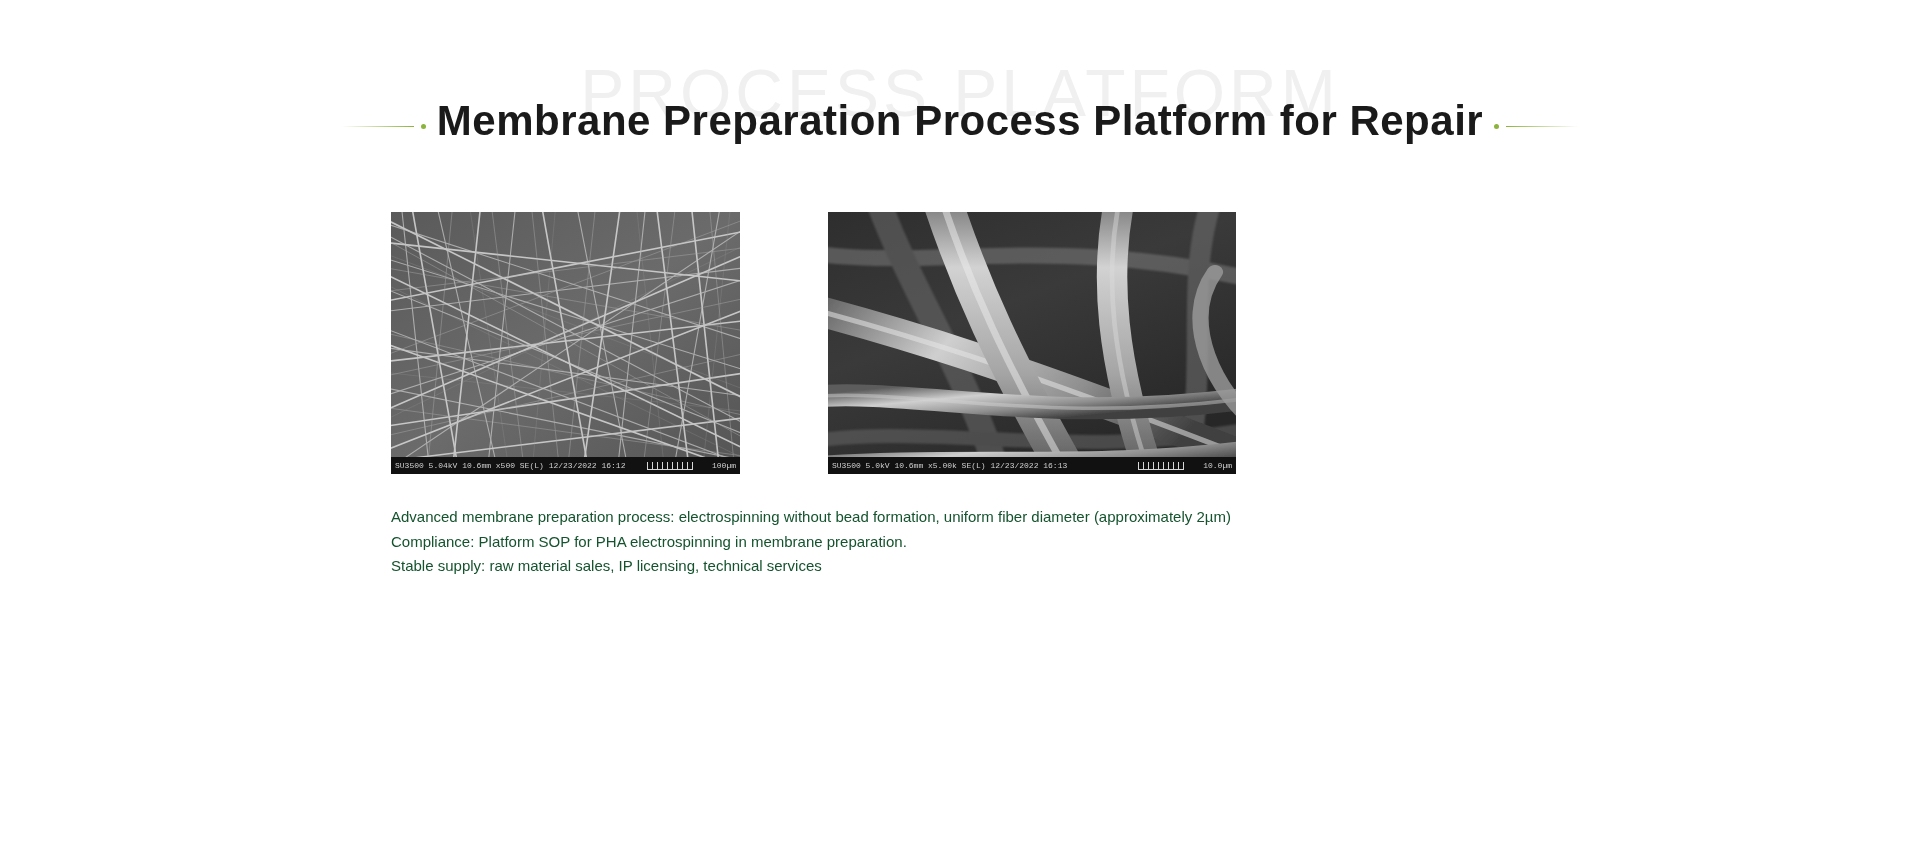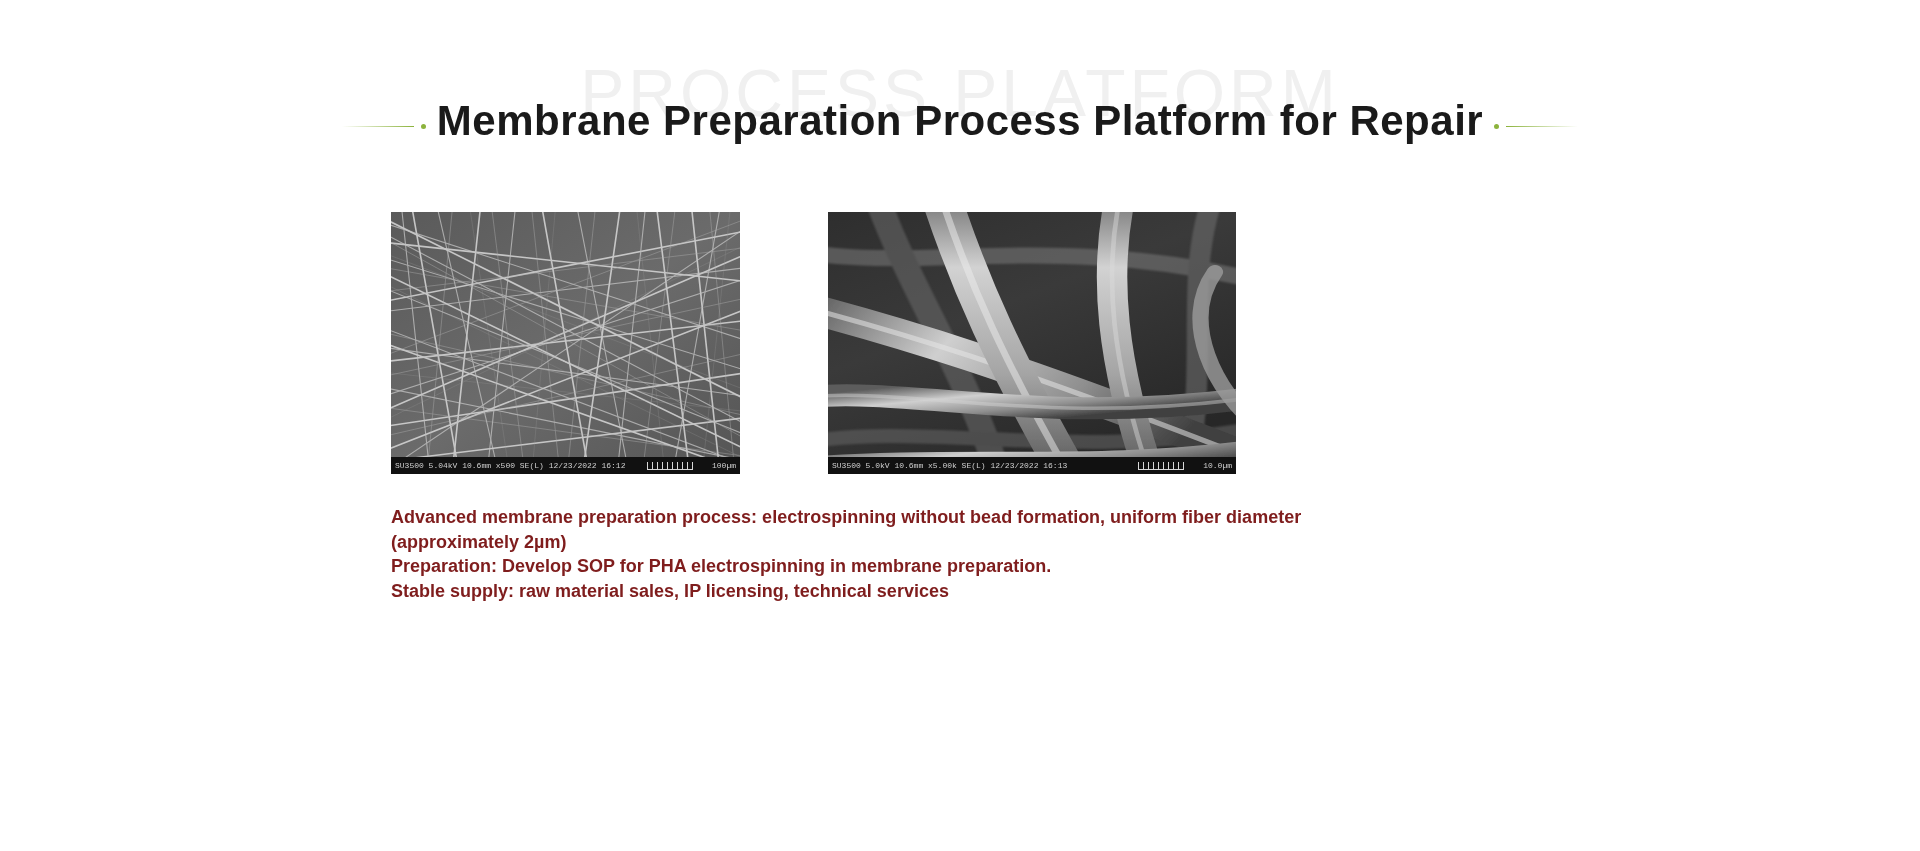--- a/index.html
+++ b/index.html
@@ -134,24 +134,23 @@
     background-image: repeating-linear-gradient(to right, #d9d9d9 0 1px, transparent 1px 5px);
     border-bottom: 1px solid #d9d9d9;
   }
 
   
   .body-text {
     position: absolute;
     left: 391px;
     top: 505px;
     width: 1000px;
-    color: #7f1d1d;
-    font-size: 18px;
+    color: #14532d;
+    font-size: 15px;
     line-height: 24.6px;
-    font-weight: bold;
   }
   .body-text p {
     margin: 0;
   }
 </style>
 </head>
 <body>
 
 <div class="title-zone">
   <div class="ghost-title">PROCESS PLATFORM</div>
@@ -311,15 +310,15 @@
     <span>SU3500 5.0kV 10.6mm x5.00k SE(L) 12/23/2022 16:13</span>
     <span class="scale-wrap">
       <span class="scale-ticks"></span>
       <span>10.0µm</span>
     </span>
   </div>
 </div>
 
 <div class="body-text">
   <p>Advanced membrane preparation process: electrospinning without bead formation, uniform fiber diameter (approximately 2µm)</p>
-  <p>Preparation:  Develop SOP for PHA electrospinning in membrane preparation.</p>
+  <p>Compliance:  Platform SOP for PHA electrospinning in membrane preparation.</p>
   <p>Stable supply: raw material sales, IP licensing, technical services</p>
 </div>
 
 </body></html>

